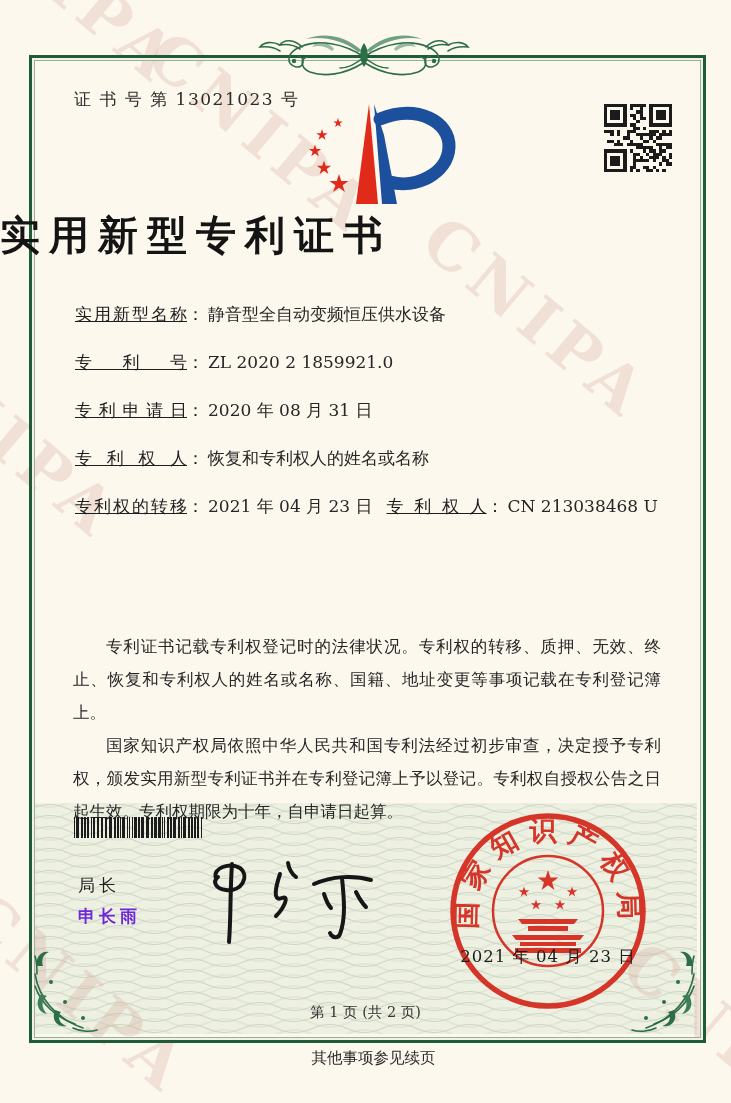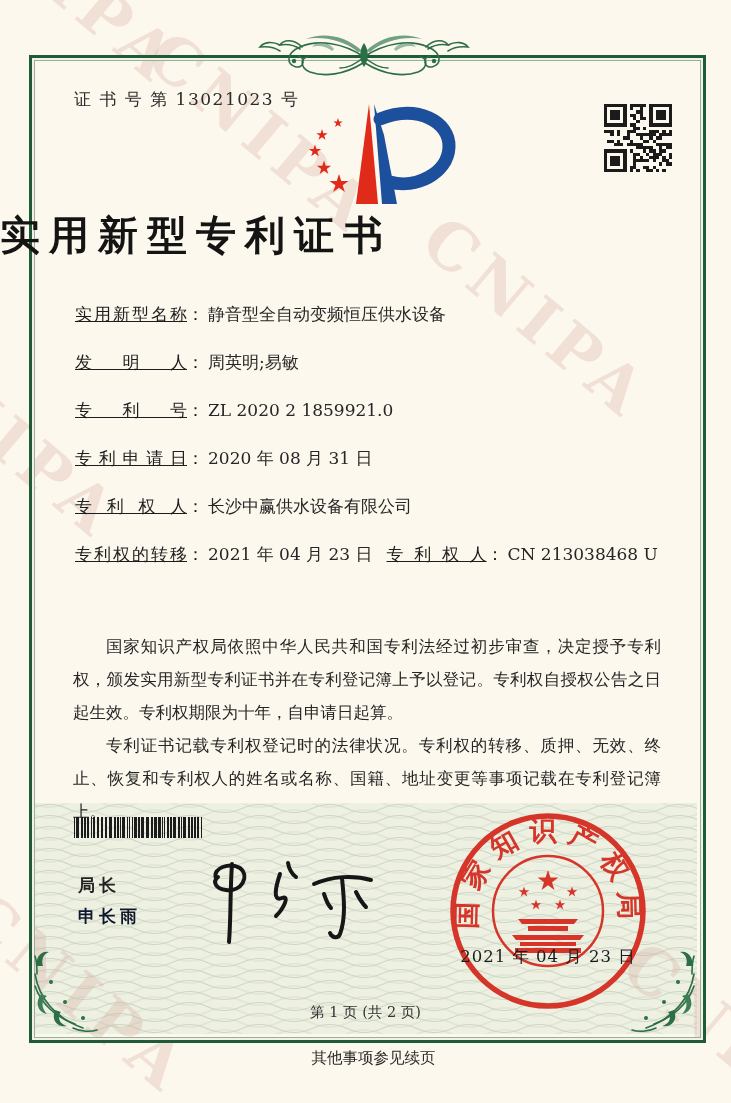--- a/index.html
+++ b/index.html
@@ -43,23 +43,23 @@
   .pair2{margin-left:14px;}
 
   
   #body-text{left:73px;top:630px;width:588px;z-index:5;font-size:16.5px;line-height:33px;
              text-align:justify;color:#262626;}
   #body-text p{margin:0;text-indent:2em;}
 
   
   #barcode{left:74px;top:817px;z-index:5;}
   #signer-title{left:78px;top:874px;z-index:5;font-family:"DejaVu Sans","Liberation Sans",sans-serif;
-                font-weight:bold;font-size:17px;letter-spacing:4px;color:#222;}
+                font-weight:normal;font-size:17px;letter-spacing:4px;color:#222;}
   #signer-name{left:78px;top:905px;z-index:5;font-family:"DejaVu Sans","Liberation Sans",sans-serif;
-               font-weight:bold;font-size:17px;letter-spacing:4px;color:#0f172a;}
+               font-weight:bold;font-size:17px;letter-spacing:4px;color:#6d28d9;}
   #signature{left:196px;top:850px;z-index:6;}
   #seal{left:447px;top:810px;z-index:6;opacity:.93;}
   #seal-date{left:448px;top:946px;width:200px;text-align:center;z-index:7;
              font-size:16.5px;letter-spacing:1px;color:#1c1c1c;}
 
   #footer-page{left:0;top:1003px;width:731px;text-align:center;z-index:5;
                font-size:14.5px;color:#333;}
   #continuation{left:8px;top:1048px;width:731px;text-align:center;z-index:5;
                 font-size:15.5px;color:#2a2a2a;}
 </style>
@@ -366,39 +366,36 @@
     <path d="M88,18 C126,3 158,21 157,46 C156,73 123,88 98,81" fill="none" stroke="#1c4f9c" stroke-width="13" stroke-linecap="round"></path>
   </svg>
 
   <div id="title" class="abs">实用新型专利证书</div>
 
   <div id="fields" class="abs">
     <div class="frow">
       <span class="flabel">实用新型名称</span><span class="fcolon">：</span><span class="fvalue">静音型全自动变频恒压供水设备</span>
     </div>
     <div class="frow">
-      <span class="flabel">发明人</span><span class="fcolon">：</span><span class="fvalue">周英明;易敏</span>
-    </div>
-    <div class="frow">
       <span class="flabel">专利号</span><span class="fcolon">：</span><span class="fvalue">ZL 2020 2 1859921.0</span>
     </div>
     <div class="frow">
       <span class="flabel">专利申请日</span><span class="fcolon">：</span><span class="fvalue">2020 年 08 月 31 日</span>
     </div>
     <div class="frow">
-      <span class="flabel">专利权人</span><span class="fcolon">：</span><span class="fvalue">长沙中赢供水设备有限公司</span>
+      <span class="flabel">专利权人</span><span class="fcolon">：</span><span class="fvalue">恢复和专利权人的姓名或名称</span>
     </div>
     <div class="frow">
       <span class="flabel">专利权的转移</span><span class="fcolon">：</span><span class="fvalue">2021 年 04 月 23 日</span><span class="pair2"><span class="flabel short">专利权人</span><span class="fcolon">：</span><span class="fvalue">CN 213038468 U</span></span>
     </div>
   </div>
 
   <div id="body-text" class="abs">
+    <p>专利证书记载专利权登记时的法律状况。专利权的转移、质押、无效、终止、恢复和专利权人的姓名或名称、国籍、地址变更等事项记载在专利登记簿上。</p>
     <p>国家知识产权局依照中华人民共和国专利法经过初步审查，决定授予专利权，颁发实用新型专利证书并在专利登记簿上予以登记。专利权自授权公告之日起生效。专利权期限为十年，自申请日起算。</p>
-    <p>专利证书记载专利权登记时的法律状况。专利权的转移、质押、无效、终止、恢复和专利权人的姓名或名称、国籍、地址变更等事项记载在专利登记簿上。</p>
   </div>
 
   <div id="barcode" class="abs"><svg width="132" height="21">
         <rect x="0" y="0" width="1" height="21" fill="#1c1c1c"></rect>
         <rect x="2" y="0" width="3" height="21" fill="#1c1c1c"></rect>
         <rect x="7" y="0" width="2" height="21" fill="#1c1c1c"></rect>
         <rect x="10" y="0" width="2" height="21" fill="#1c1c1c"></rect>
         <rect x="13" y="0" width="2" height="21" fill="#1c1c1c"></rect>
         <rect x="17" y="0" width="1" height="21" fill="#1c1c1c"></rect>
         <rect x="19" y="0" width="2" height="21" fill="#1c1c1c"></rect>

